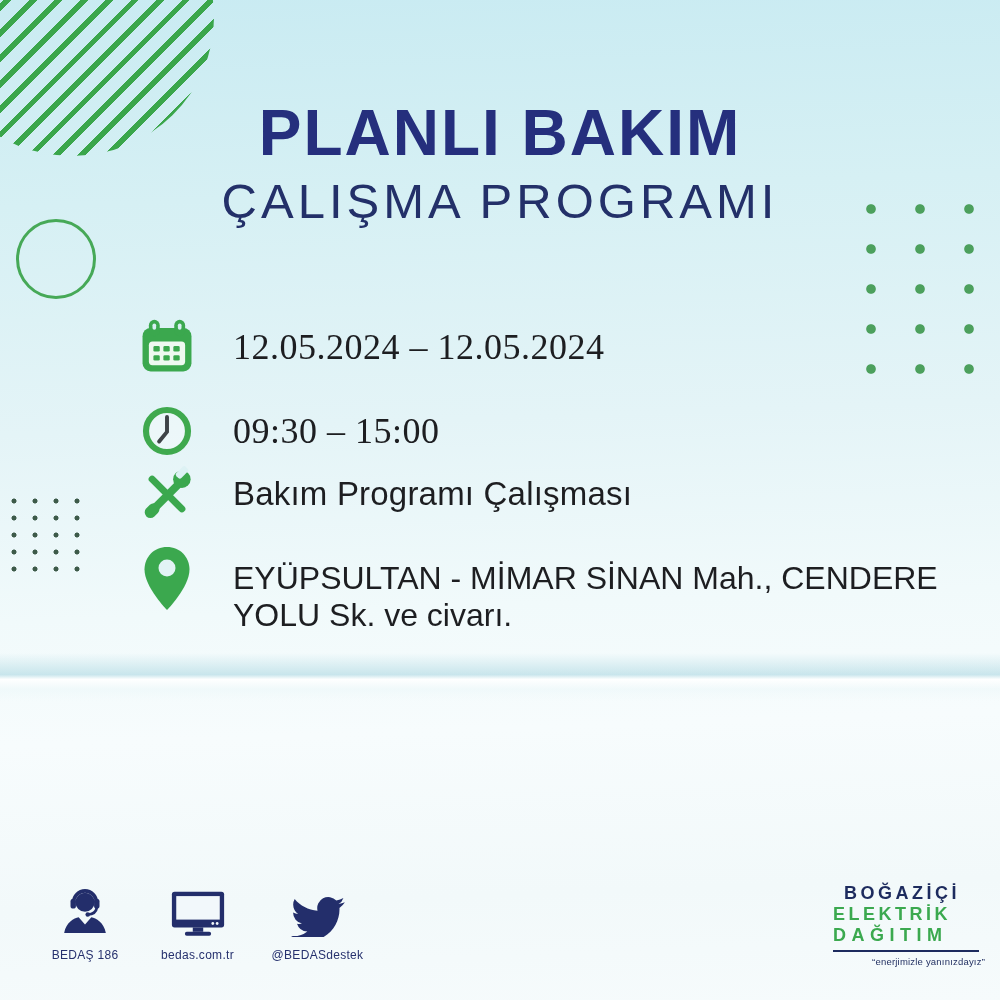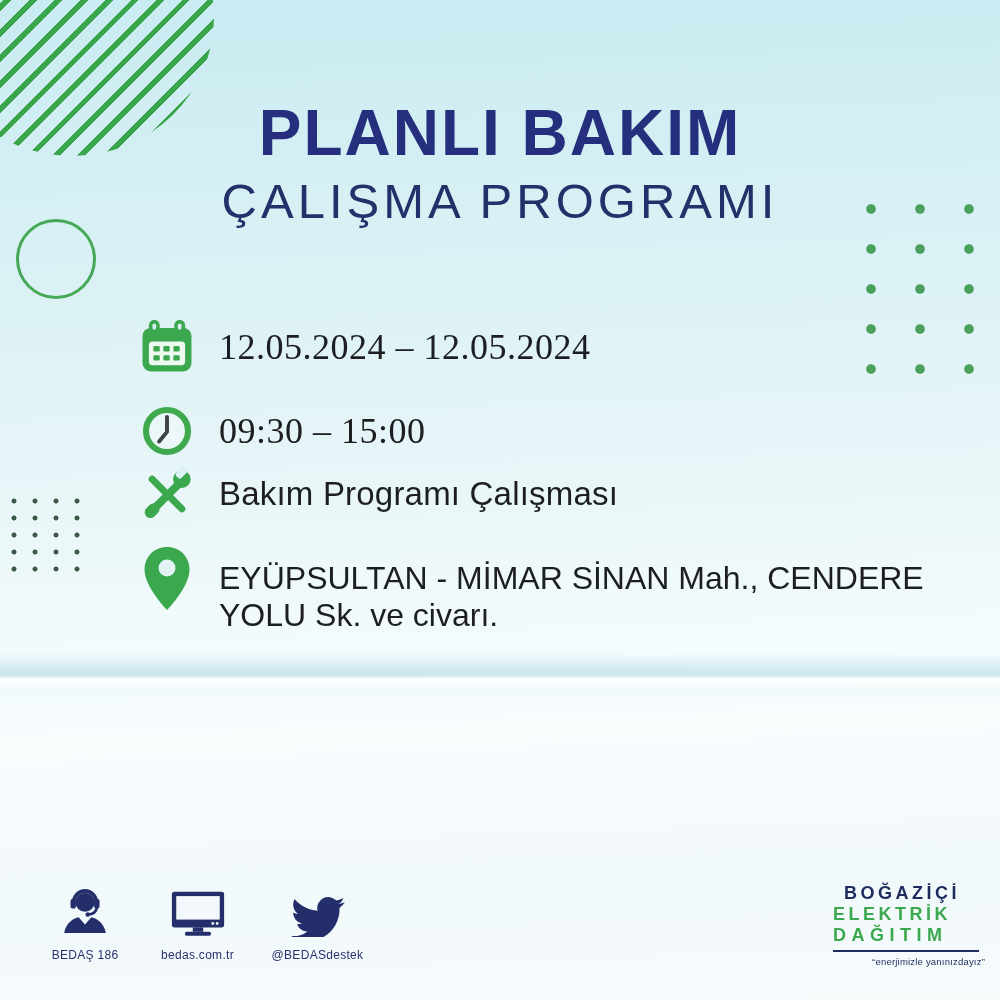--- a/index.html
+++ b/index.html
@@ -35,21 +35,21 @@
   
   .title{
     position:absolute;left:0;top:100px;width:1000px;text-align:center;
     color:#252f7d;font-weight:bold;font-size:64px;letter-spacing:2px;line-height:1.05;
   }
   .subtitle{
     position:absolute;left:0;top:176px;width:1000px;text-align:center;
     color:#233069;font-weight:normal;font-size:49px;letter-spacing:4px;line-height:1.05;
   }
   
-  .row{position:absolute;left:137px;display:flex;align-items:center;gap:22px;}
+  .row{position:absolute;left:137px;display:flex;align-items:center;gap:36px;}
   .icon-box{width:60px;display:flex;justify-content:center;align-items:center;flex:0 0 60px;}
   .row-text{color:#1d1e21;white-space:nowrap;}
   .serif{font-family:"Liberation Serif",serif;font-size:36px;letter-spacing:.5px;}
   .sans-big{font-size:33px;letter-spacing:.2px;}
   .row-date{top:314px;height:66px;}
   .row-time{top:399px;height:64px;}
   .row-work{top:463px;height:62px;}
   .row-loc{top:546px;align-items:flex-start;}
   .loc-text{font-size:32px;line-height:37px;width:705px;white-space:normal;margin-top:14px;color:#1d1e21;}
   

